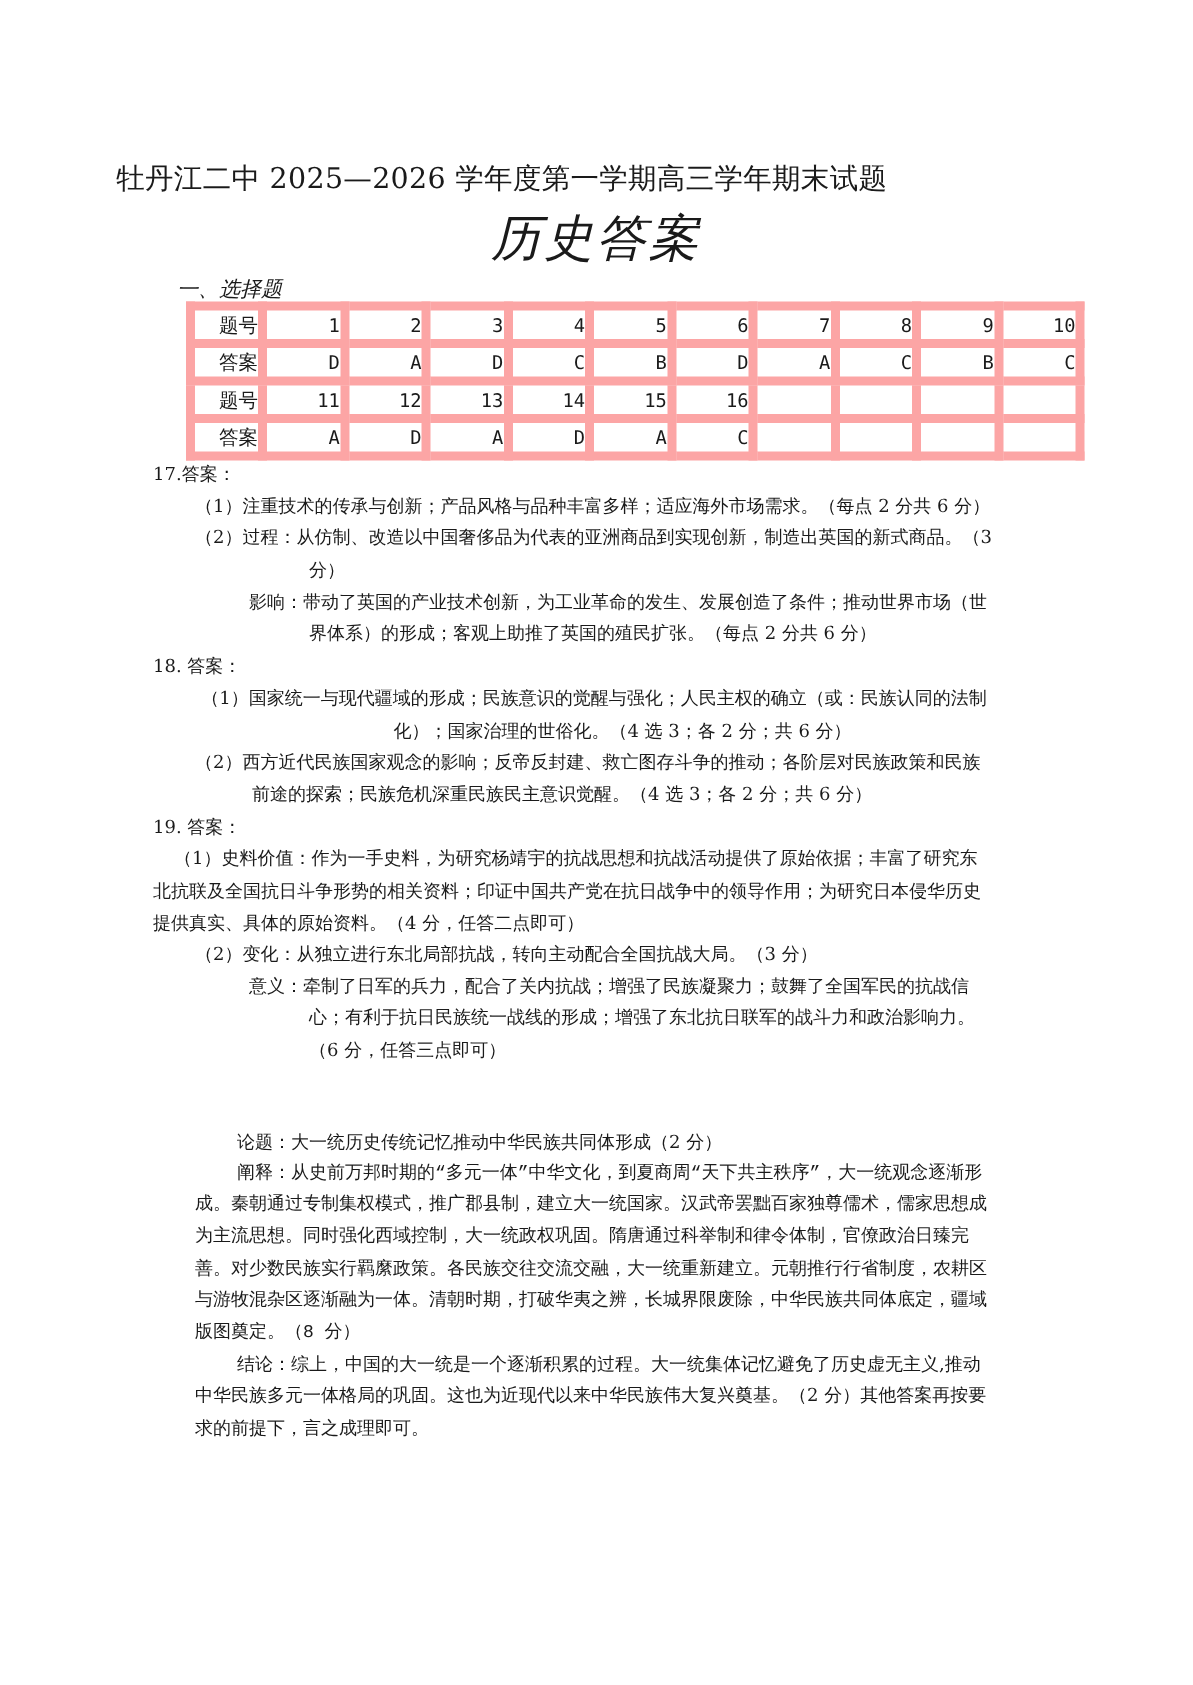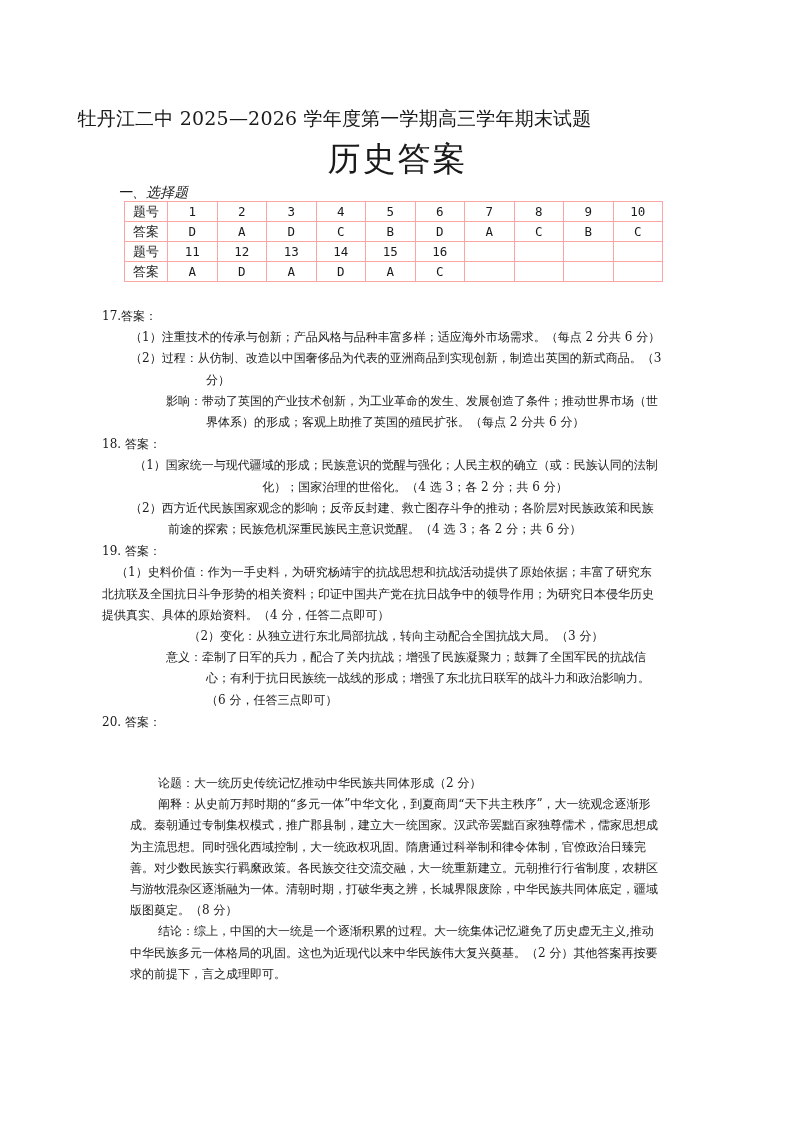--- a/index.html
+++ b/index.html
@@ -7,32 +7,32 @@
     width: 795px; height: 1123px; position: relative; overflow: hidden;
     font-family: "DejaVu Serif", "Liberation Serif", serif;
     color: #1a1a1a;
   }
   .page-title {
     position: absolute; left: 0; width: 669px; top: 106px;
     text-align: center; font-size: 19px; letter-spacing: 0.2px;
   }
   .doc-title {
     position: absolute; left: 0; width: 795px; top: 137px;
-    text-align: center; font-size: 33px; letter-spacing: 2px;
+    text-align: center; font-size: 33px; letter-spacing: 2px; font-style: italic;
   }
   .section-heading {
     position: absolute; left: 118px; top: 184px; font-size: 14px; font-style: italic;
   }
   table.answers {
     position: absolute; left: 124px; top: 201px;
     border-collapse: collapse; font-size: 13px;
   }
   table.answers td {
-    border: 1px solid #fca5a5; height: 19px; padding: 0;
-    text-align: center; font-family: "DejaVu Sans Mono", "Liberation Mono", monospace;
+    border: 6px solid #fca5a5; height: 19px; padding: 0;
+    text-align: right; font-family: "DejaVu Sans Mono", "Liberation Mono", monospace;
     font-size: 12.5px;
   }
   table.answers td.label { width: 42px; font-family: "DejaVu Serif", "Liberation Serif", serif; font-size: 13px; }
   table.answers td.cell { width: 48.5px; }
   table.answers { border: 1.5px solid #222; }
   table.answers td.sep { border-left: 1.5px solid #222; }
 
   .content { position: absolute; left: 102px; top: 306px; width: 560px; font-size: 12px; line-height: 21.2px; }
   .q-heading { margin: 0; }
   .para { margin: 0; }
@@ -113,23 +113,22 @@
 
   <div class="q-block">
     <p class="q-heading">18. 答案：</p>
     <p class="para" style="padding-left:66px;text-indent:-38px;text-align:center;">（1）国家统一与现代疆域的形成；民族意识的觉醒与强化；人民主权的确立（或：民族认同的法制化）；国家治理的世俗化。（4 选 3；各 2 分；共 6 分）</p>
     <p class="para" style="padding-left:66px;text-indent:-38px;">（2）西方近代民族国家观念的影响；反帝反封建、救亡图存斗争的推动；各阶层对民族政策和民族前途的探索；民族危机深重民族民主意识觉醒。（4 选 3；各 2 分；共 6 分）</p>
   </div>
 
   <div class="q-block">
     <p class="q-heading">19. 答案：</p>
     <p class="para" style="text-indent:14px;">（1）史料价值：作为一手史料，为研究杨靖宇的抗战思想和抗战活动提供了原始依据；丰富了研究东北抗联及全国抗日斗争形势的相关资料；印证中国共产党在抗日战争中的领导作用；为研究日本侵华历史提供真实、具体的原始资料。（4 分，任答二点即可）</p>
-    <p class="para" style="padding-left:104px;text-indent:-76px;text-align:center;"><span>（2）变化：</span><span>从独立进行东北局部抗战，转向主动配合全国抗战大局。（3 分）</span></p>
+    <p class="para" style="padding-left:104px;text-indent:-76px;"><span>（2）变化：</span><span>从独立进行东北局部抗战，转向主动配合全国抗战大局。（3 分）</span></p>
     <p class="para" style="padding-left:104px;text-indent:-40px;"><span>意义：</span><span>牵制了日军的兵力，配合了关内抗战；增强了民族凝聚力；鼓舞了全国军民的抗战信心；有利于抗日民族统一战线的形成；增强了东北抗日联军的战斗力和政治影响力。（6 分，任答三点即可）</span></p>
   </div>
 
   <div class="q-block">
-    <p class="q-heading">20.  答案：</p>
     <p class="para" style="padding-left:28px;text-indent:28px;margin-top:40px;">论题：大一统历史传统记忆推动中华民族共同体形成（2 分）</p>
-    <p class="para" style="padding-left:28px;text-indent:28px;">阐释：从史前万邦时期的“多元一体”中华文化，到夏商周“天下共主秩序”，大一统观念逐渐形成。秦朝通过专制集权模式，推广郡县制，建立大一统国家。汉武帝罢黜百家独尊儒术，儒家思想成为主流思想。同时强化西域控制，大一统政权巩固。隋唐通过科举制和律令体制，官僚政治日臻完善。对少数民族实行羁縻政策。各民族交往交流交融，大一统重新建立。元朝推行行省制度，农耕区与游牧混杂区逐渐融为一体。清朝时期，打破华夷之辨，长城界限废除，中华民族共同体底定，疆域版图奠定。（8 分）</p>
+    <p class="para" style="padding-left:28px;text-indent:28px;font-family:Liberation Mono, monospace;">阐释：从史前万邦时期的“多元一体”中华文化，到夏商周“天下共主秩序”，大一统观念逐渐形成。秦朝通过专制集权模式，推广郡县制，建立大一统国家。汉武帝罢黜百家独尊儒术，儒家思想成为主流思想。同时强化西域控制，大一统政权巩固。隋唐通过科举制和律令体制，官僚政治日臻完善。对少数民族实行羁縻政策。各民族交往交流交融，大一统重新建立。元朝推行行省制度，农耕区与游牧混杂区逐渐融为一体。清朝时期，打破华夷之辨，长城界限废除，中华民族共同体底定，疆域版图奠定。（8 分）</p>
     <p class="para" style="padding-left:28px;text-indent:28px;">结论：综上，中国的大一统是一个逐渐积累的过程。大一统集体记忆避免了历史虚无主义,推动中华民族多元一体格局的巩固。这也为近现代以来中华民族伟大复兴奠基。（2 分）其他答案再按要求的前提下，言之成理即可。</p>
   </div>
 </div>
 
 </body></html>

